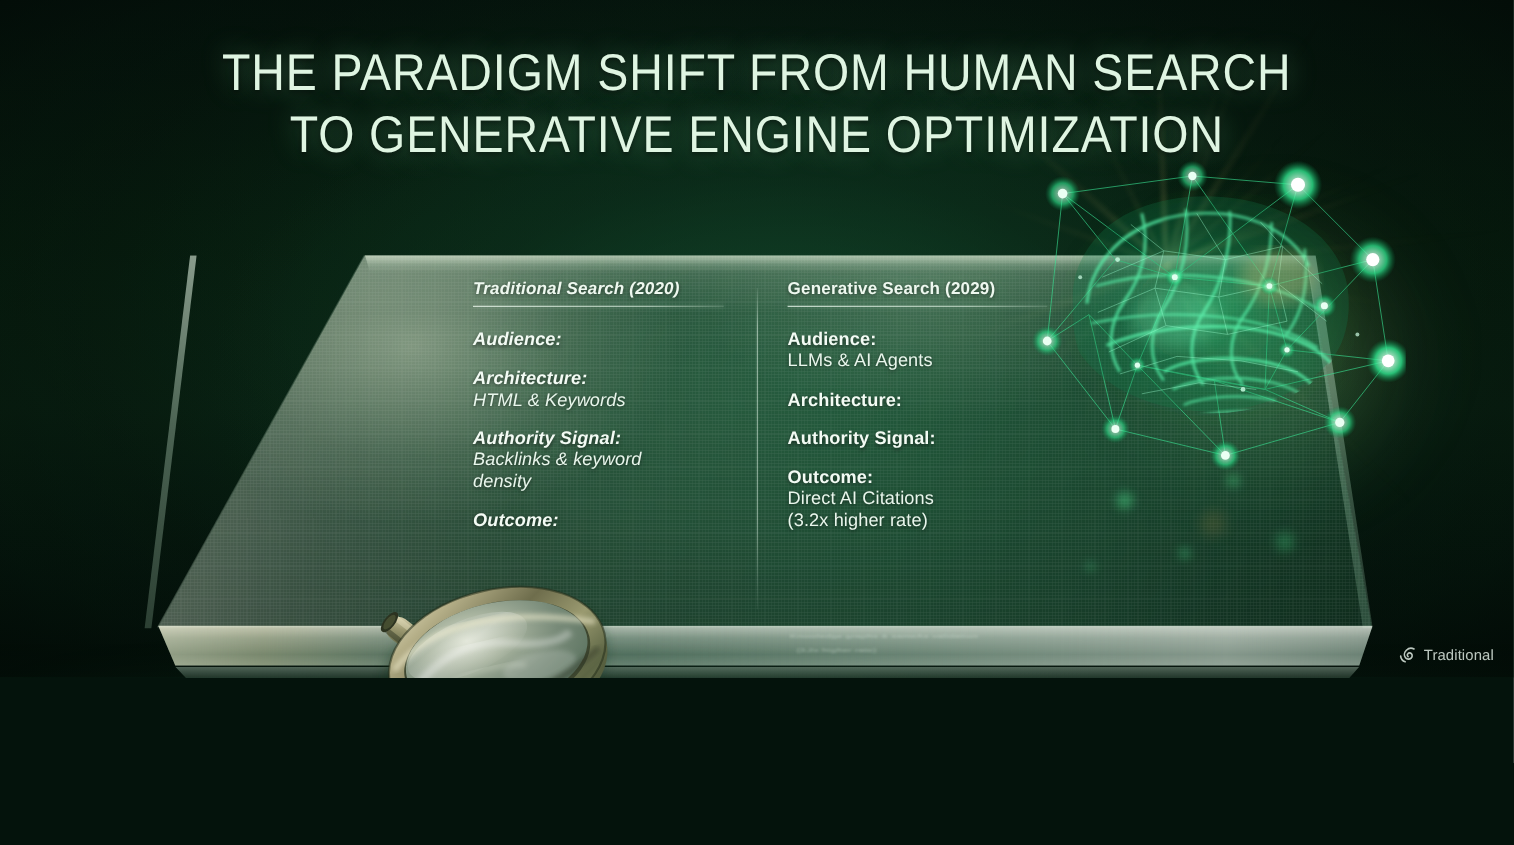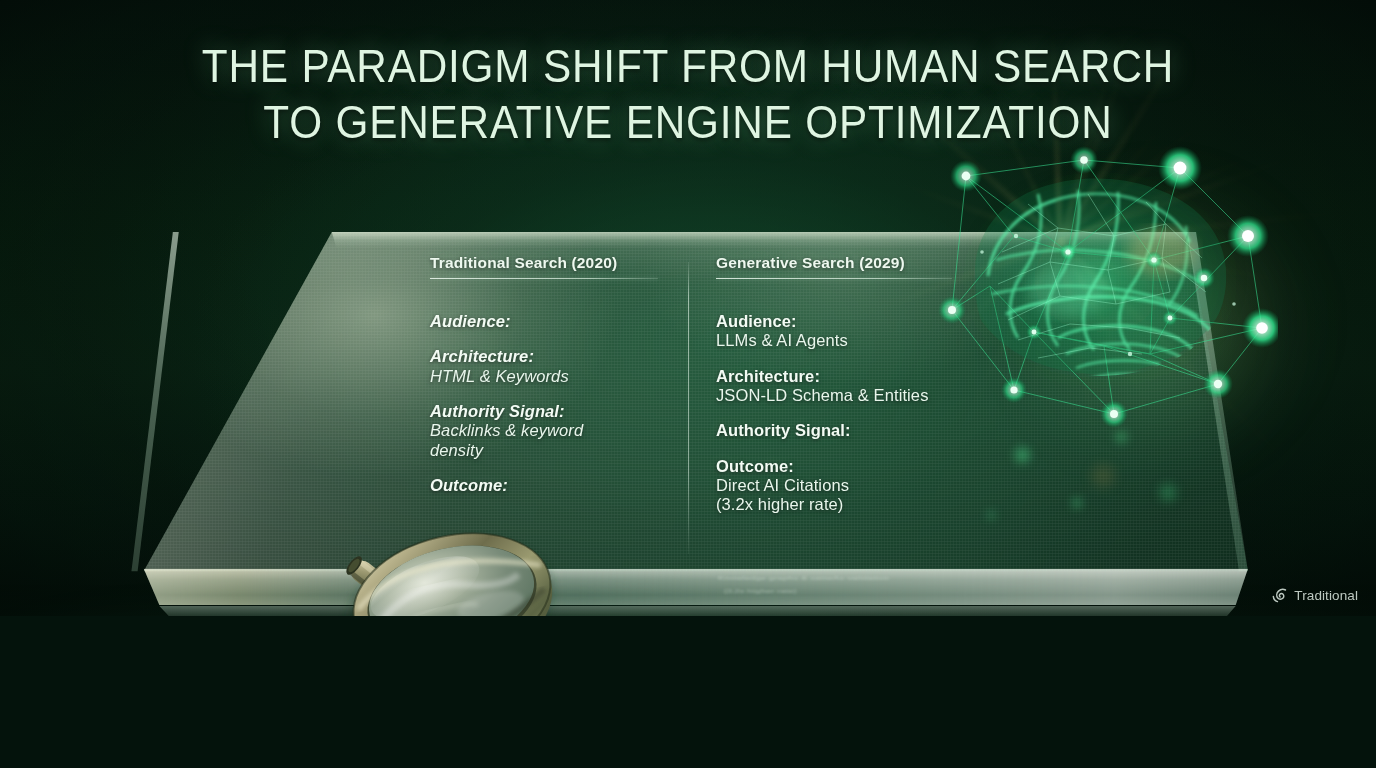--- a/index.html
+++ b/index.html
@@ -221,30 +221,30 @@
   .col-right{ left:588px; width:280px; }
 
   .col-head{
     color:#eef8ef;
     font-size:15.5px;
     font-weight:700;
     letter-spacing:0.15px;
     text-shadow:0 1px 4px rgba(0,0,0,0.55), 0 0 14px rgba(190,240,205,0.22);
     white-space:nowrap;
   }
-  .col-left .col-head{ }
+  .col-left .col-head{ font-style:italic; }
   .col-rule{
     margin-top:6px;
     height:1.3px; width:228px;
     background:linear-gradient(90deg, rgba(238,250,240,0.85) 0%, rgba(224,244,228,0.70) 70%, rgba(200,230,208,0.22) 100%);
     box-shadow:0 0 5px rgba(220,250,228,0.30);
   }
   .col-right .col-rule{ width:236px; }
 
-  .entries{ margin-top:33px; }
+  .entries{ margin-top:21px; }
   .entry{ margin-bottom:16px; }
   .entry:last-child{ margin-bottom:0; }
 
   .e-label{
     color:#f3fbf4;
     font-size:16.5px;
     font-weight:700;
     line-height:1.16;
     letter-spacing:0.1px;
     text-shadow:0 1px 4px rgba(0,0,0,0.62), 0 0 12px rgba(180,236,198,0.20);
@@ -458,21 +458,20 @@
       <div class="col col-right">
         <div class="col-head">Generative Search (2029)</div>
         <div class="col-rule"></div>
         <div class="entries">
           <div class="entry">
             <div class="e-label">Audience:</div>
             <div class="e-value">LLMs &amp; AI Agents</div>
           </div>
           <div class="entry">
             <div class="e-label">Architecture:</div>
-            <div class="e-value">JSON-LD Schema &amp; Entities</div>
           </div>
           <div class="entry">
             <div class="e-label">Authority Signal:</div>
           </div>
           <div class="entry">
             <div class="e-label">Outcome:</div>
             <div class="e-value">Direct AI Citations
 (3.2x higher rate)</div>
           </div>
         </div>

